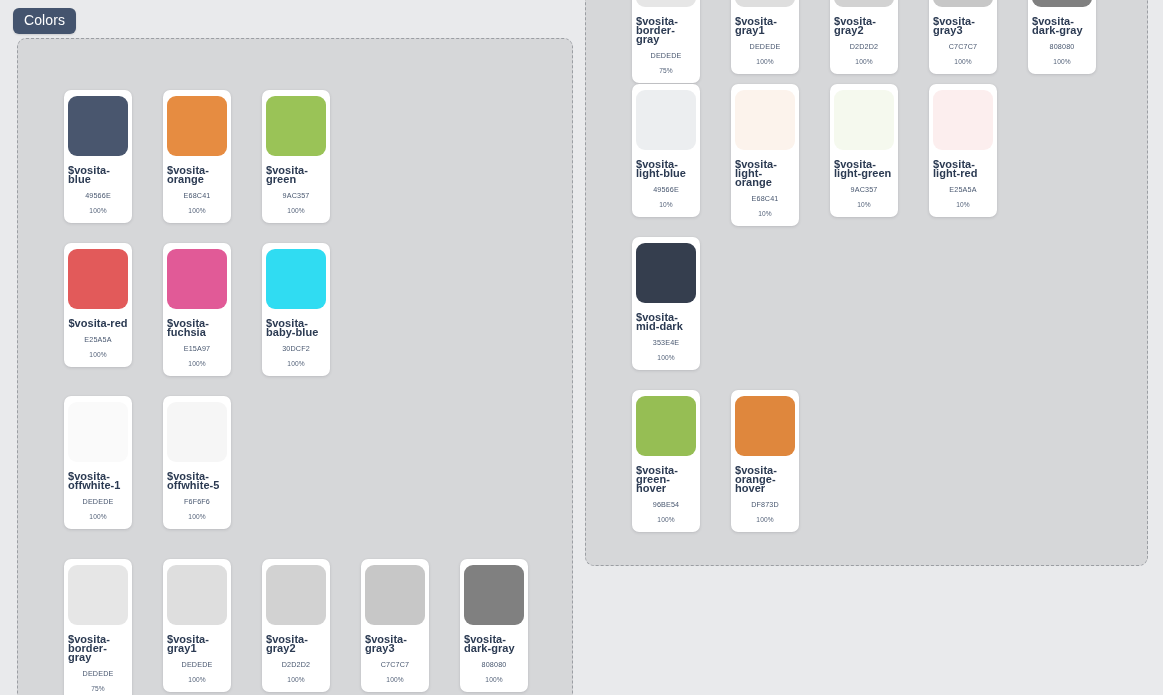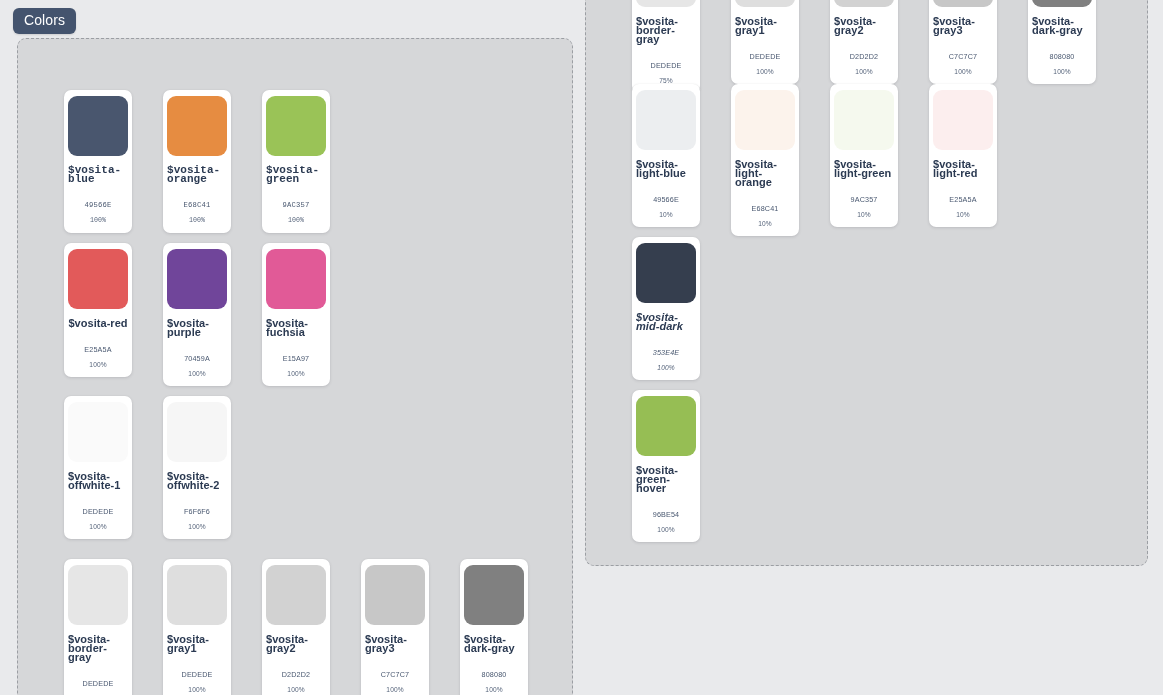--- a/index.html
+++ b/index.html
@@ -109,21 +109,21 @@
     margin-top: 10px;
     font-size: 11px;
     line-height: 9px;
     font-weight: bold;
     color: #2b3a52;
     letter-spacing: 0.05px;
     word-break: break-word;
     max-width: 60px;
   }
   .card-hex {
-    margin-top: 17px;
+    margin-top: 7px;
     font-size: 7.2px;
     line-height: 9px;
     color: #48576f;
     text-align: center;
     letter-spacing: 0.15px;
   }
   .card-opacity {
     margin-top: 7px;
     font-size: 6.6px;
     line-height: 8px;
@@ -142,21 +142,21 @@
   <div class="comp-label" style="left:48px; top:65px;">
     <span class="comp-icon">
       <svg viewBox="0 0 12 12" width="11" height="11" aria-hidden="true">
         <path fill="#c79af7" d="M6 0.4 L7.6 2 L6 3.6 L4.4 2 Z M10 4.4 L11.6 6 L10 7.6 L8.4 6 Z M2 4.4 L3.6 6 L2 7.6 L0.4 6 Z M6 8.4 L7.6 10 L6 11.6 L4.4 10 Z"></path>
       </svg>
     </span>
     <span>Color</span>
     <span class="comp-dots">...</span>
   </div>
 
-  <div class="row" id="left-row-0" style="left:46px; top:51px;font-family:Liberation Mono, monospace;">
+  <div class="row" id="left-row-0" style="left:46px; top:51px;">
       <div class="card">
         <div class="swatch" style="background: rgb(73, 86, 110);"></div>
         <div class="card-name">$vosita-blue</div>
         <div class="card-hex">49566E</div>
         <div class="card-opacity">100%</div>
       </div>
       <div class="card">
         <div class="swatch" style="background: rgb(230, 140, 65);"></div>
         <div class="card-name">$vosita-orange</div>
         <div class="card-hex">E68C41</div>
@@ -170,42 +170,42 @@
       </div>
     </div>
   <div class="row" id="left-row-1" style="left:46px; top:204px;">
       <div class="card">
         <div class="swatch" style="background: rgb(226, 90, 90);"></div>
         <div class="card-name">$vosita-red</div>
         <div class="card-hex">E25A5A</div>
         <div class="card-opacity">100%</div>
       </div>
       <div class="card">
-        <div class="swatch" style="background: rgb(112, 69, 154);"></div>
-        <div class="card-name">$vosita-purple</div>
-        <div class="card-hex">70459A</div>
-        <div class="card-opacity">100%</div>
-      </div>
-      <div class="card">
         <div class="swatch" style="background: rgb(225, 90, 151);"></div>
         <div class="card-name">$vosita-fuchsia</div>
         <div class="card-hex">E15A97</div>
         <div class="card-opacity">100%</div>
       </div>
+      <div class="card">
+        <div class="swatch" style="background: rgb(48, 220, 242);"></div>
+        <div class="card-name">$vosita-baby-blue</div>
+        <div class="card-hex">30DCF2</div>
+        <div class="card-opacity">100%</div>
+      </div>
     </div>
   <div class="row" id="left-row-2" style="left:46px; top:357px;">
       <div class="card">
         <div class="swatch" style="background: rgb(250, 250, 250);"></div>
         <div class="card-name">$vosita-offwhite-1</div>
         <div class="card-hex">DEDEDE</div>
         <div class="card-opacity">100%</div>
       </div>
       <div class="card">
         <div class="swatch" style="background: rgb(246, 246, 246);"></div>
-        <div class="card-name">$vosita-offwhite-2</div>
+        <div class="card-name">$vosita-offwhite-5</div>
         <div class="card-hex">F6F6F6</div>
         <div class="card-opacity">100%</div>
       </div>
     </div>
   <div class="row" id="left-row-3" style="left:46px; top:520px;">
       <div class="card">
         <div class="swatch" style="background: rgba(222, 222, 222, 0.75);"></div>
         <div class="card-name">$vosita-border-gray</div>
         <div class="card-hex">DEDEDE</div>
         <div class="card-opacity">75%</div>
@@ -291,30 +291,36 @@
         <div class="card-hex">9AC357</div>
         <div class="card-opacity">10%</div>
       </div>
       <div class="card">
         <div class="swatch" style="background: rgba(226, 90, 90, 0.1);"></div>
         <div class="card-name">$vosita-light-red</div>
         <div class="card-hex">E25A5A</div>
         <div class="card-opacity">10%</div>
       </div>
     </div>
-  <div class="row" id="right-row-2" style="left:46px; top:341px;font-style:italic;">
+  <div class="row" id="right-row-2" style="left:46px; top:341px;">
       <div class="card">
         <div class="swatch" style="background: rgb(53, 62, 78);"></div>
         <div class="card-name">$vosita-mid-dark</div>
         <div class="card-hex">353E4E</div>
         <div class="card-opacity">100%</div>
       </div>
     </div>
   <div class="row" id="right-row-3" style="left:46px; top:494px;">
       <div class="card">
         <div class="swatch" style="background: rgb(150, 190, 84);"></div>
         <div class="card-name">$vosita-green-hover</div>
         <div class="card-hex">96BE54</div>
         <div class="card-opacity">100%</div>
       </div>
+      <div class="card">
+        <div class="swatch" style="background: rgb(223, 135, 61);"></div>
+        <div class="card-name">$vosita-orange-hover</div>
+        <div class="card-hex">DF873D</div>
+        <div class="card-opacity">100%</div>
+      </div>
     </div>
 
 </div>
 
 </body></html>

